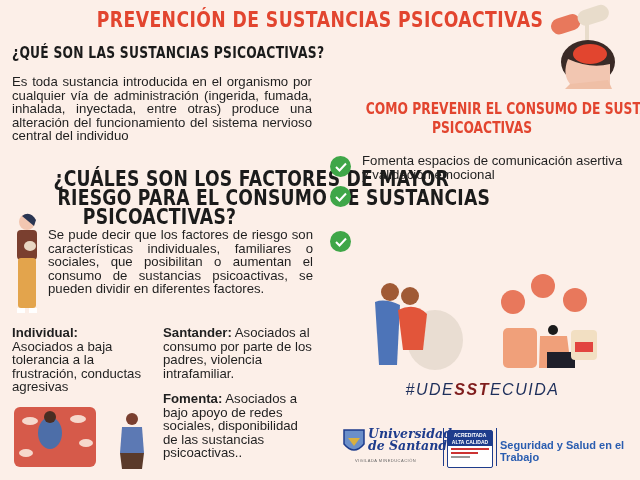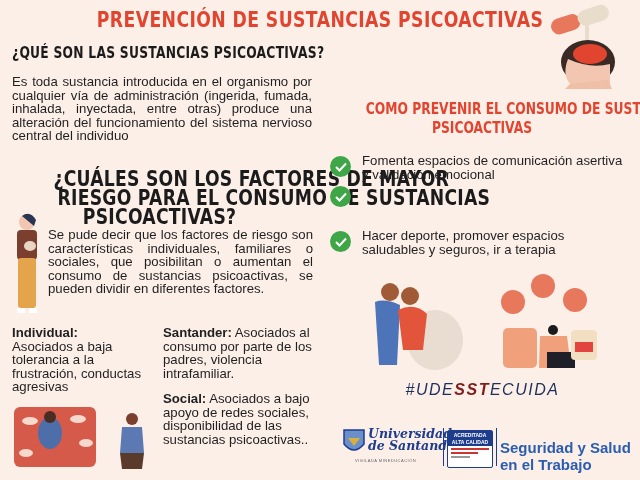--- a/index.html
+++ b/index.html
@@ -81,21 +81,21 @@
   .uni-sub { left: 355px; top: 458px; font-size: 4px; color: #666; letter-spacing: 0.5px; }
   .accred {
     left: 447px; top: 430px; width: 46px; height: 38px; border: 1.5px solid #1e3c8c;
     border-radius: 2px; background: #fff;
   }
   .accred .top { background: #1e3c8c; color: #fff; font-size: 5px; font-weight: bold; text-align: center; line-height: 7px; padding-top: 1px; }
   .accred .lines { padding: 2px 3px; }
   .accred .lines div { height: 2px; background: #c33; margin-bottom: 2px; }
   .divider1 { left: 443px; top: 428px; width: 1px; height: 38px; background: #1e3c8c; }
   .divider2 { left: 496px; top: 428px; width: 1px; height: 38px; background: #1e3c8c; }
-  .sst-label { left: 500px; top: 439px; font-size: 15px; color: #2a5db0; font-weight: bold; }
+  .sst-label { left: 500px; top: 439px; font-size: 11px; color: #2a5db0; font-weight: bold; }
 </style>
 </head>
 <body>
 
 <div class="abs title">PREVENCIÓN DE SUSTANCIAS PSICOACTIVAS</div>
 
 <svg class="abs" style="left:540px;top:4px" width="95" height="85">
   <g transform="rotate(-18 45 15)">
     <rect x="10" y="6" width="30" height="16" rx="8" fill="#e8785c"></rect>
     <rect x="38" y="6" width="32" height="16" rx="8" fill="#e8dccb"></rect>
@@ -130,21 +130,21 @@
 
 <div class="abs col-text ind">
   <b>Individual:</b><br>
   <span>Asociados a baja tolerancia a la frustración, conductas agresivas</span>
 </div>
 <div class="abs col-text fam">
   <b>Santander:</b>
   <span>Asociados al consumo por parte de  los padres, violencia intrafamiliar.</span>
 </div>
 <div class="abs col-text soc">
-  <b>Social:</b>
+  <b>Fomenta:</b>
   <span>Asociados a bajo apoyo de redes sociales, disponibilidad de las sustancias psicoactivas..</span>
 </div>
 
 <svg class="abs" style="left:10px;top:403px" width="140" height="70">
   <rect x="4" y="4" width="82" height="60" rx="6" fill="#d65a4a"></rect>
   <ellipse cx="20" cy="18" rx="8" ry="4" fill="#f6d8cc"></ellipse>
   <ellipse cx="68" cy="16" rx="8" ry="4" fill="#f6d8cc"></ellipse>
   <ellipse cx="76" cy="40" rx="7" ry="4" fill="#f6d8cc"></ellipse>
   <ellipse cx="16" cy="50" rx="7" ry="4" fill="#f6d8cc"></ellipse>
   <ellipse cx="40" cy="30" rx="12" ry="16" fill="#4d6ea8"></ellipse>
@@ -173,21 +173,20 @@
         <path d="M1 5 L4.5 8.5 L11 1.5" stroke="#fff" stroke-width="2" fill="none"></path>
       </svg>
   </span>
 </div>
 <div class="abs tip tip3">
   <span class="check">
     <svg width="12" height="10">
         <path d="M1 5 L4.5 8.5 L11 1.5" stroke="#fff" stroke-width="2" fill="none"></path>
       </svg>
   </span>
-  <span class="txt">Hacer deporte, promover espacios saludables y seguros, ir a terapia</span>
 </div>
 
 <svg class="abs" style="left:365px;top:280px" width="100" height="95">
   <ellipse cx="70" cy="60" rx="28" ry="30" fill="#e9ddd2"></ellipse>
   <circle cx="25" cy="12" r="9" fill="#a05a35"></circle>
   <path d="M10 22 Q20 18 35 25 L32 85 L14 85 Z" fill="#4d74b8"></path>
   <circle cx="45" cy="16" r="9" fill="#a05a35"></circle>
   <path d="M33 30 Q50 22 62 34 L58 70 L38 70 Z" fill="#e2553a"></path>
 </svg>
 <svg class="abs" style="left:495px;top:272px" width="120" height="100">

